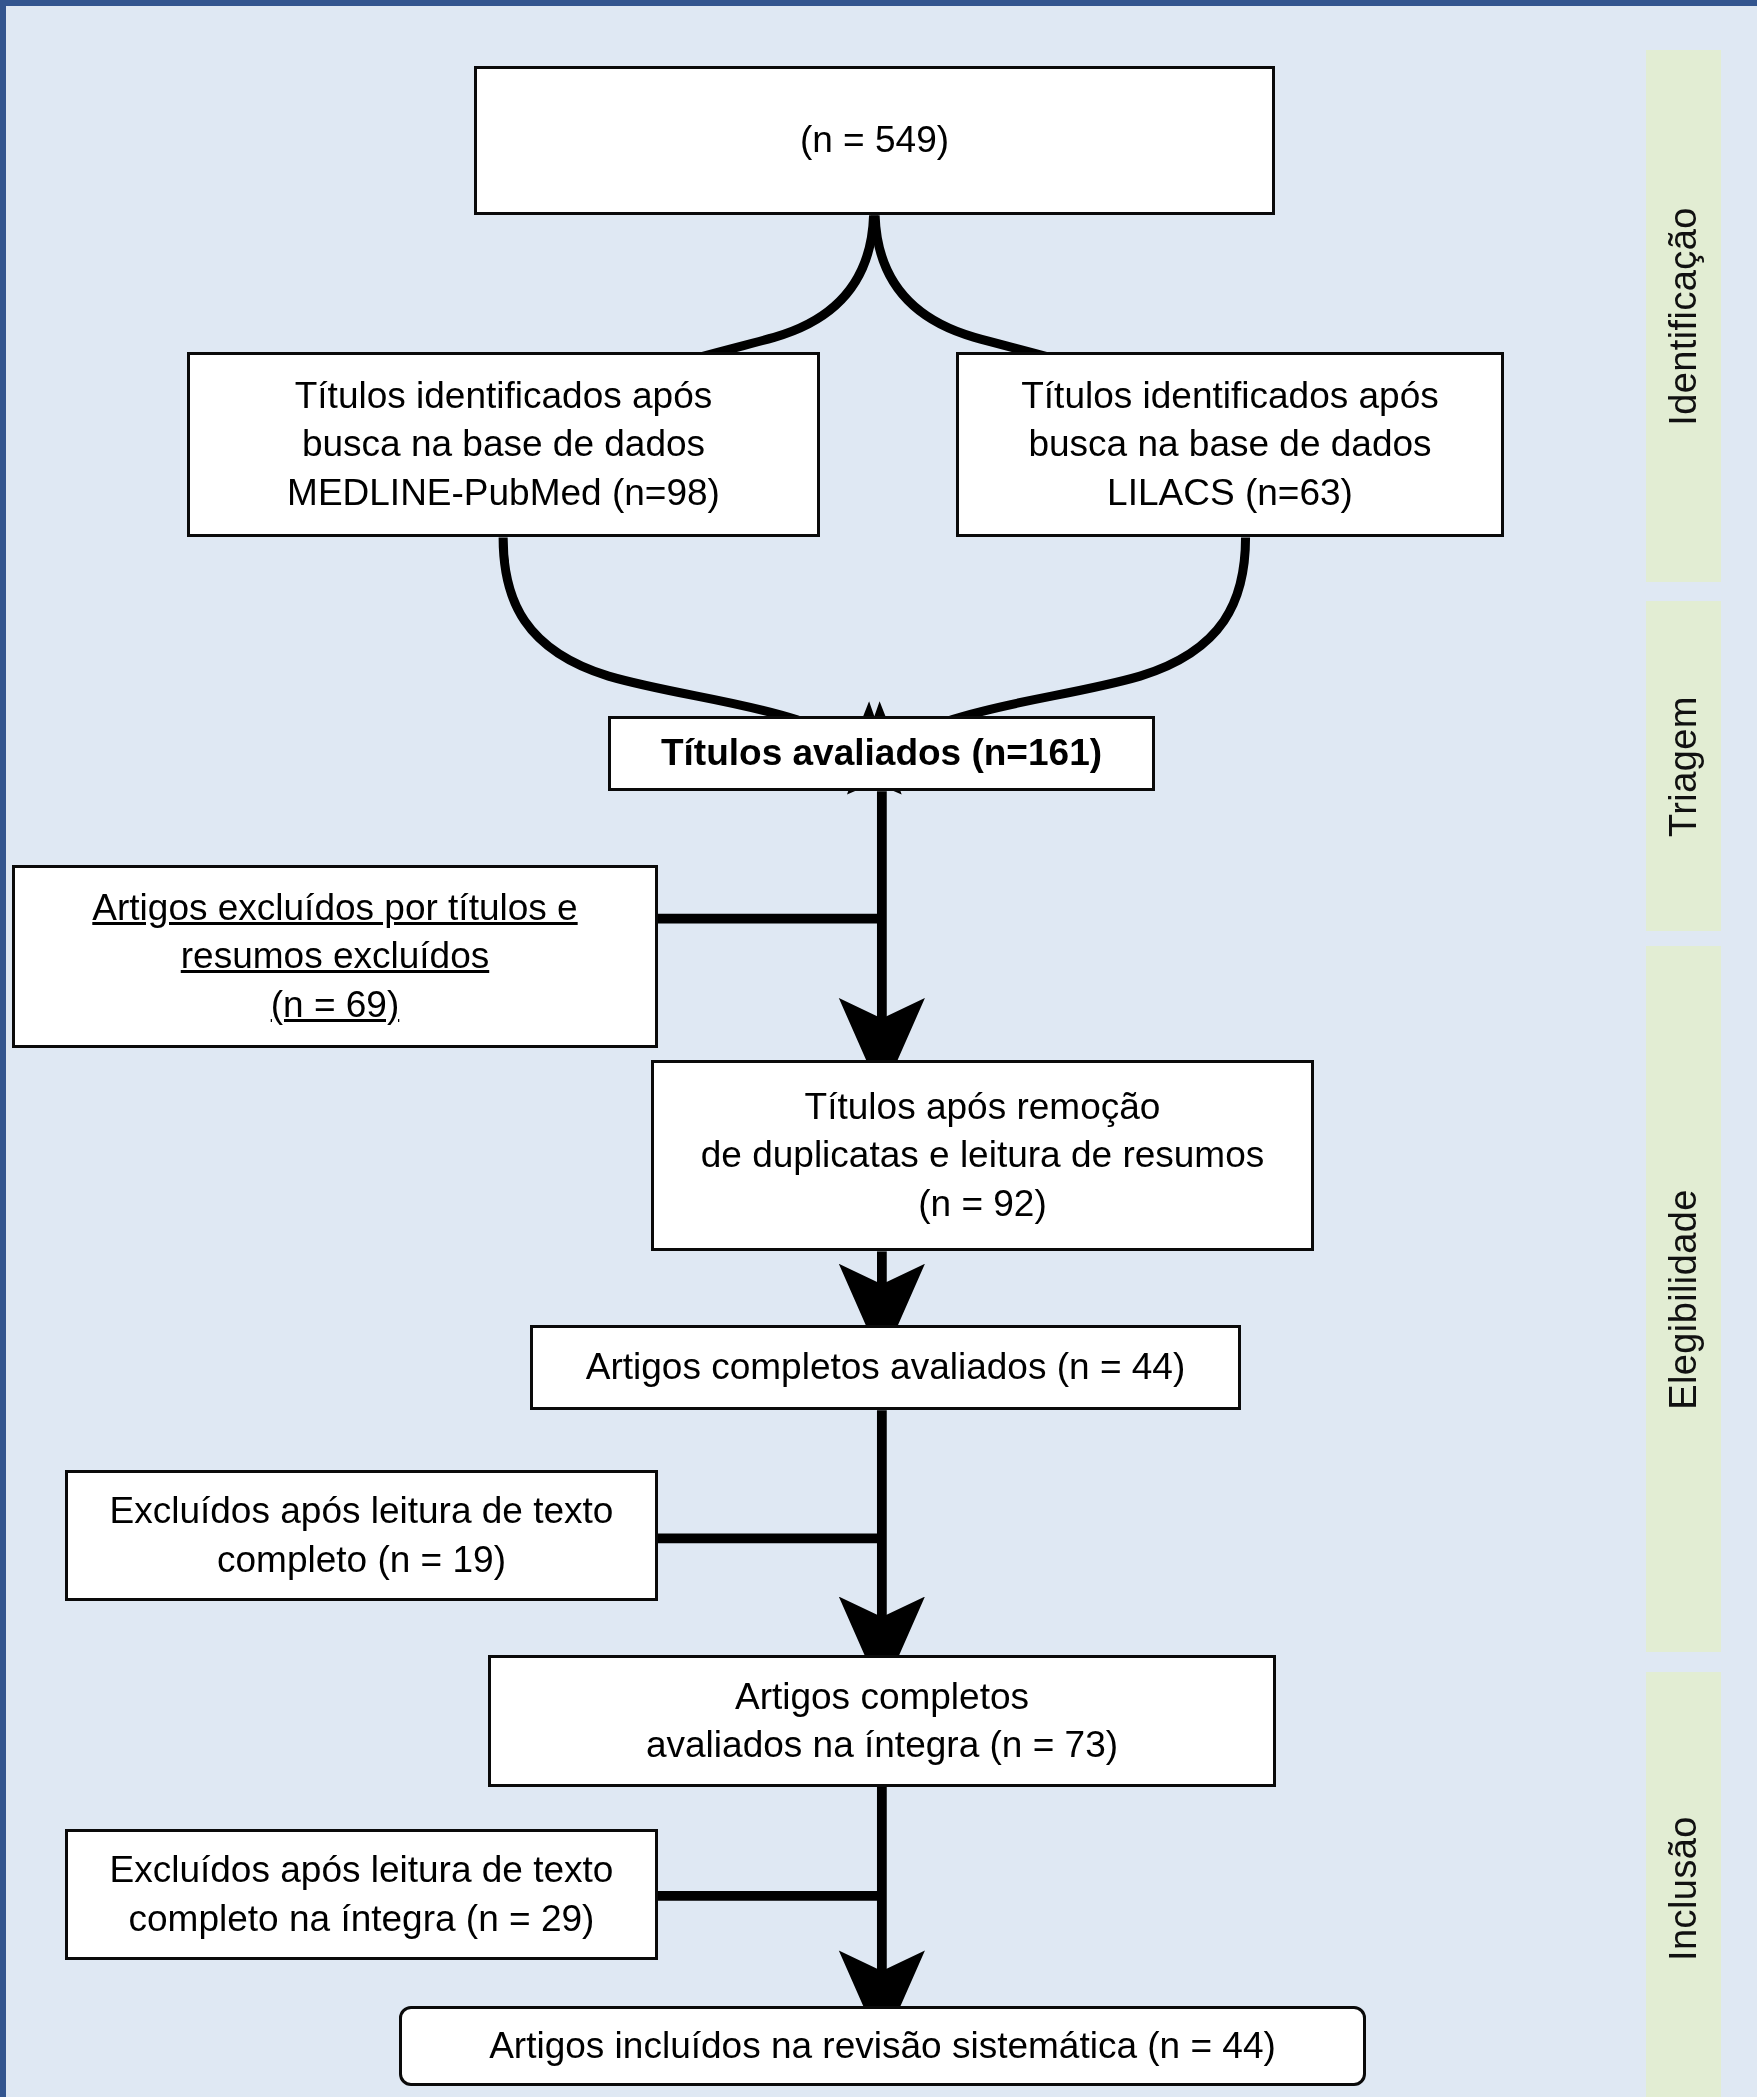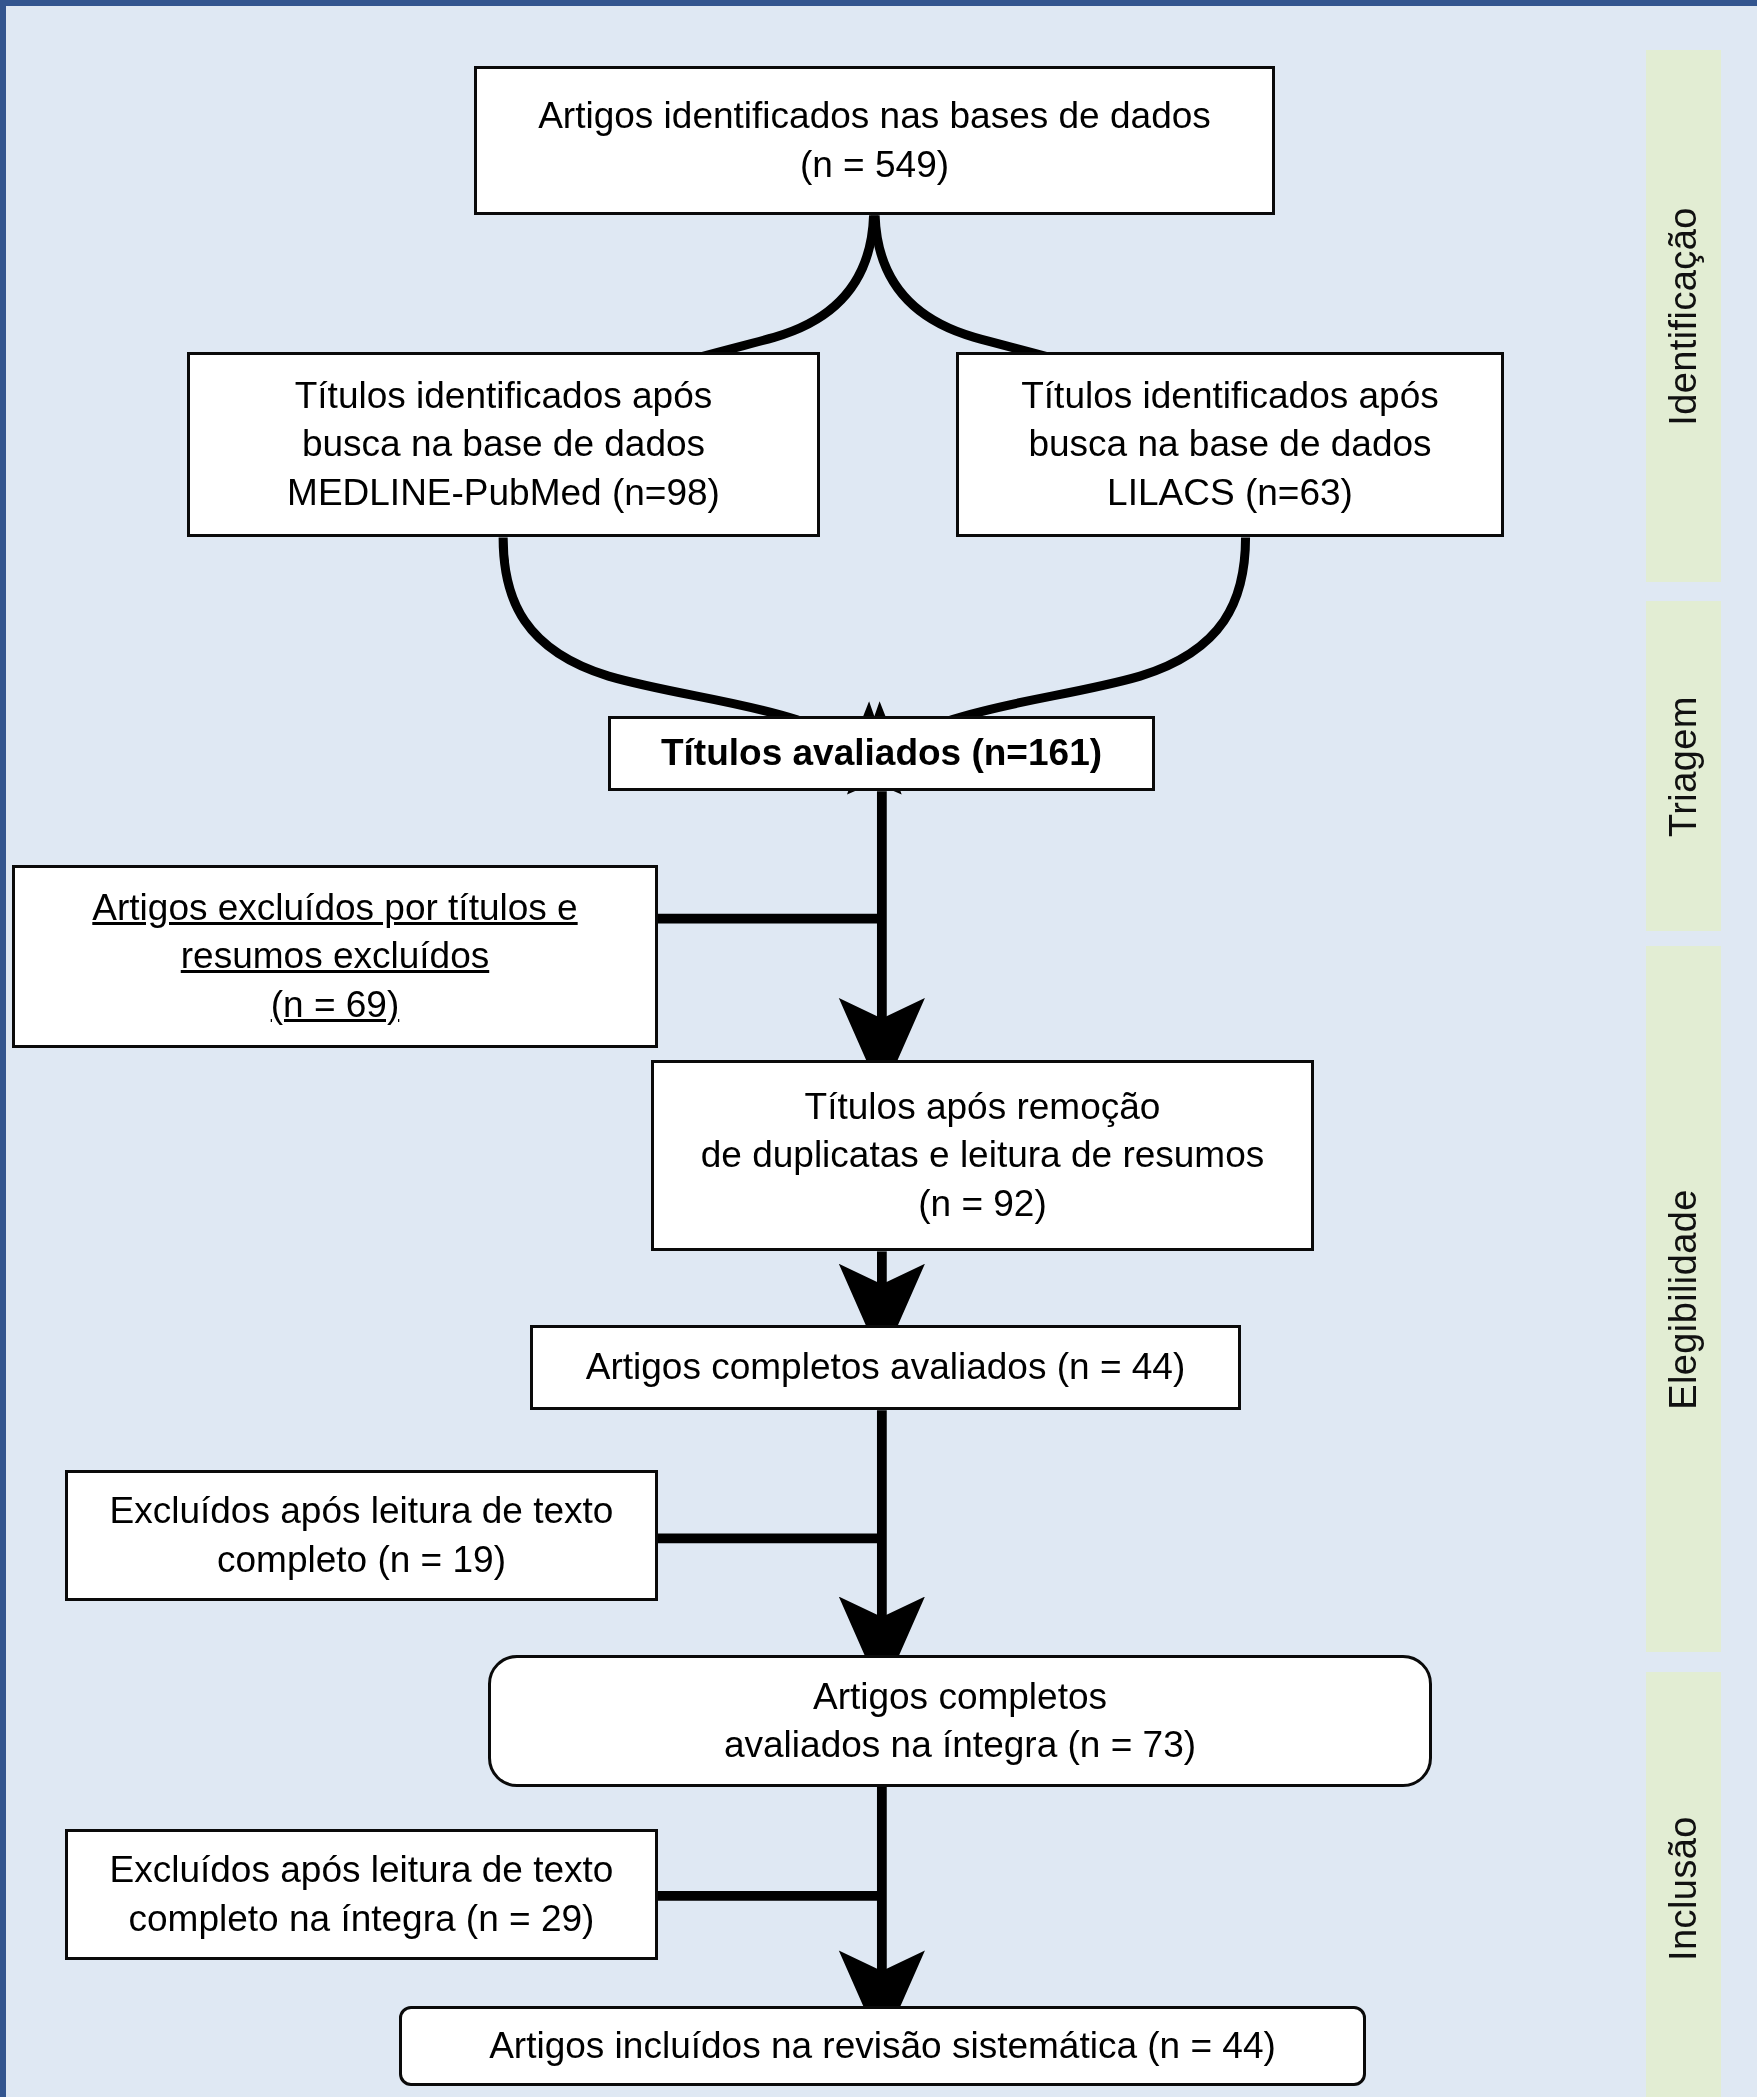--- a/index.html
+++ b/index.html
@@ -87,21 +87,20 @@
 
     <path d="M 860,2035 L 1163,2035" fill="none" stroke="#000000" stroke-width="13"></path>
 
     <path d="M 1163,2360 L 1163,2650" fill="none" stroke="#000000" stroke-width="13" marker-end="url(#arrow)"></path>
 
     <path d="M 860,2510 L 1163,2510" fill="none" stroke="#000000" stroke-width="13"></path>
   </svg>
 
   <div class="flow-box" style="left:468px; top:60px; width:801px; height:149px;">
     <div>
-      <span class="line">Artigos identificados nas bases de dados</span>
       <span class="line">(n = 549)</span>
     </div>
   </div>
 
   <div class="flow-box" style="left:181px; top:346px; width:633px; height:185px;">
     <div>
       <span class="line">Títulos identificados após</span>
       <span class="line">busca na base de dados</span>
       <span class="line">MEDLINE-PubMed (n=98)</span>
     </div>
@@ -143,21 +142,21 @@
     </div>
   </div>
 
   <div class="flow-box" style="left:59px; top:1464px; width:593px; height:131px;">
     <div>
       <span class="line">Excluídos após leitura de texto</span>
       <span class="line">completo (n = 19)</span>
     </div>
   </div>
 
-  <div class="flow-box" style="left:482px; top:1649px; width:944px; height:132px;border-radius:29px;">
+  <div class="flow-box" style="left:482px; top:1649px; width:788px; height:132px;">
     <div>
       <span class="line">Artigos completos</span>
       <span class="line">avaliados na íntegra (n = 73)</span>
     </div>
   </div>
 
   <div class="flow-box" style="left:59px; top:1823px; width:593px; height:131px;">
     <div>
       <span class="line">Excluídos após leitura de texto</span>
       <span class="line">completo na íntegra (n = 29)</span>

